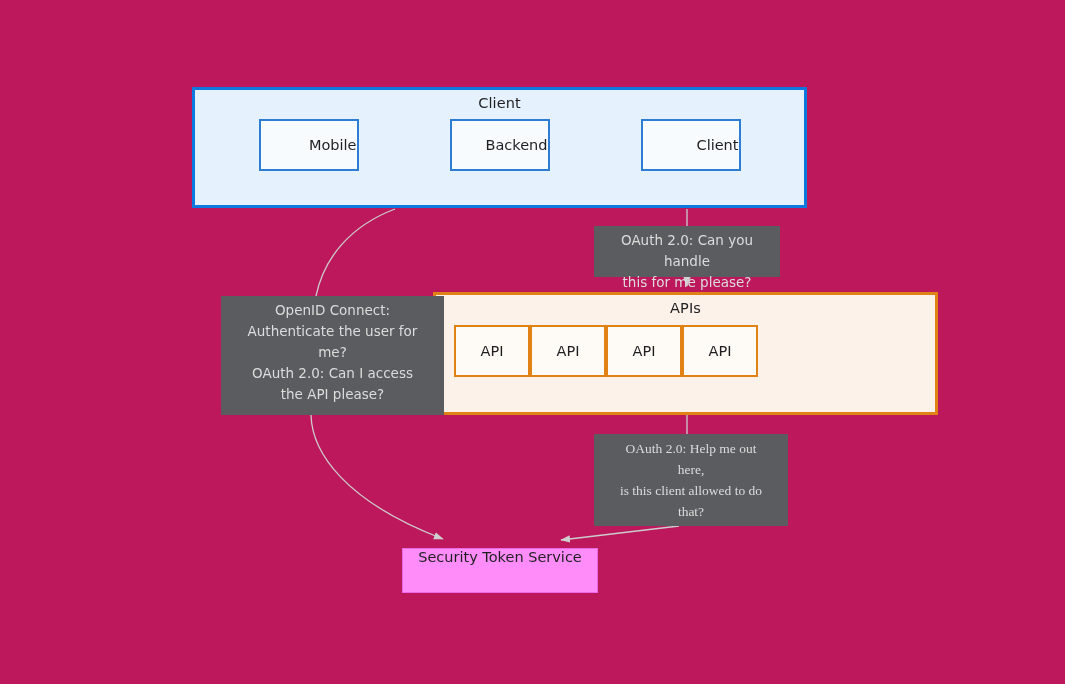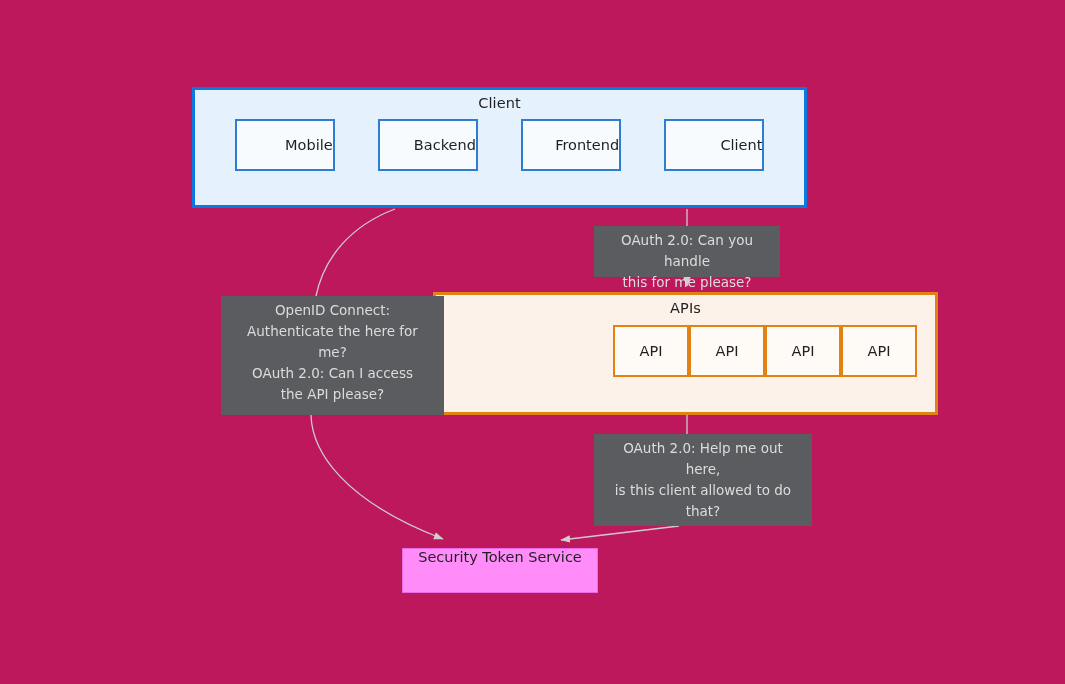--- a/index.html
+++ b/index.html
@@ -88,21 +88,21 @@
     height: 123px;
     background: #fdf2e9;
     border: 3px solid #e08214;
     padding-left: 28px;
   }
   #apis-cluster .cluster-title { top: 5px; }
   #api-nodes {
     left: 0; right: 0;
     top: 30px;
     height: 52px;
-    justify-content: flex-end;
+    justify-content: flex-start;
     padding: 0 18px;
     box-sizing: border-box;
   }
   .api-node {
     width: 76px;
     height: 52px;
     background: #fefaf5;
     border: 2px solid #e08214;
     display: flex;
     align-items: center;
@@ -149,22 +149,23 @@
   }
   #label-openid {
     left: 221px;
     top: 296px;
     width: 223px;
     height: 119px;
   }
   #label-help {
     left: 594px;
     top: 434px;
-    width: 218px;
+    width: 194px;
     height: 92px;
+    font-family: Liberation Serif, serif;
   }
 </style>
 </head>
 <body>
 
 <div id="canvas">
 
   <svg id="edges" viewBox="0 0 1065 684" xmlns="http://www.w3.org/2000/svg">
     <defs>
       <marker id="arrowhead" markerWidth="9" markerHeight="9" refX="7" refY="3.2" orient="auto" markerUnits="strokeWidth">
@@ -191,23 +192,20 @@
   <div class="cluster" id="client-cluster">
     <div class="cluster-title">Client</div>
     <div class="node-row" id="client-nodes">
       <div class="client-node">
         <span>Mobile</span>
       </div>
       <div class="client-node">
         <span>Backend</span>
       </div>
       <div class="client-node">
-        <span>Frontend</span>
-      </div>
-      <div class="client-node">
         <span>Client</span>
       </div>
     </div>
   </div>
 
   <div class="cluster" id="apis-cluster">
     <div class="cluster-title">APIs</div>
     <div class="node-row" id="api-nodes">
       <div class="api-node">
         <span>API</span>
@@ -228,21 +226,21 @@
     <span>Security Token Service</span>
   </div>
 
   <div class="edge-label" id="label-handle">
     <div>OAuth 2.0: Can you handle</div>
     <div>this for me please?</div>
   </div>
 
   <div class="edge-label" id="label-openid">
     <div>OpenID Connect:</div>
-    <div>Authenticate the here for</div>
+    <div>Authenticate the user for</div>
     <div>me?</div>
     <div>OAuth 2.0: Can I access</div>
     <div>the API please?</div>
   </div>
 
   <div class="edge-label" id="label-help">
     <div>OAuth 2.0: Help me out</div>
     <div>here,</div>
     <div>is this client allowed to do</div>
     <div>that?</div>

